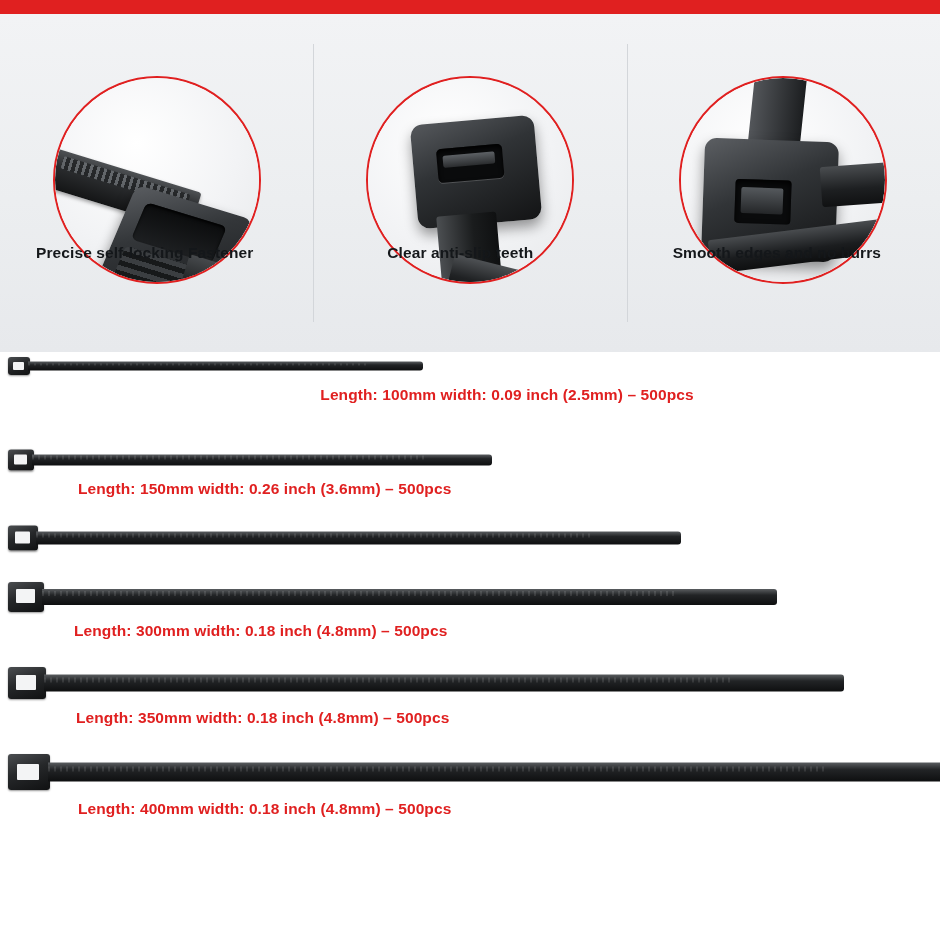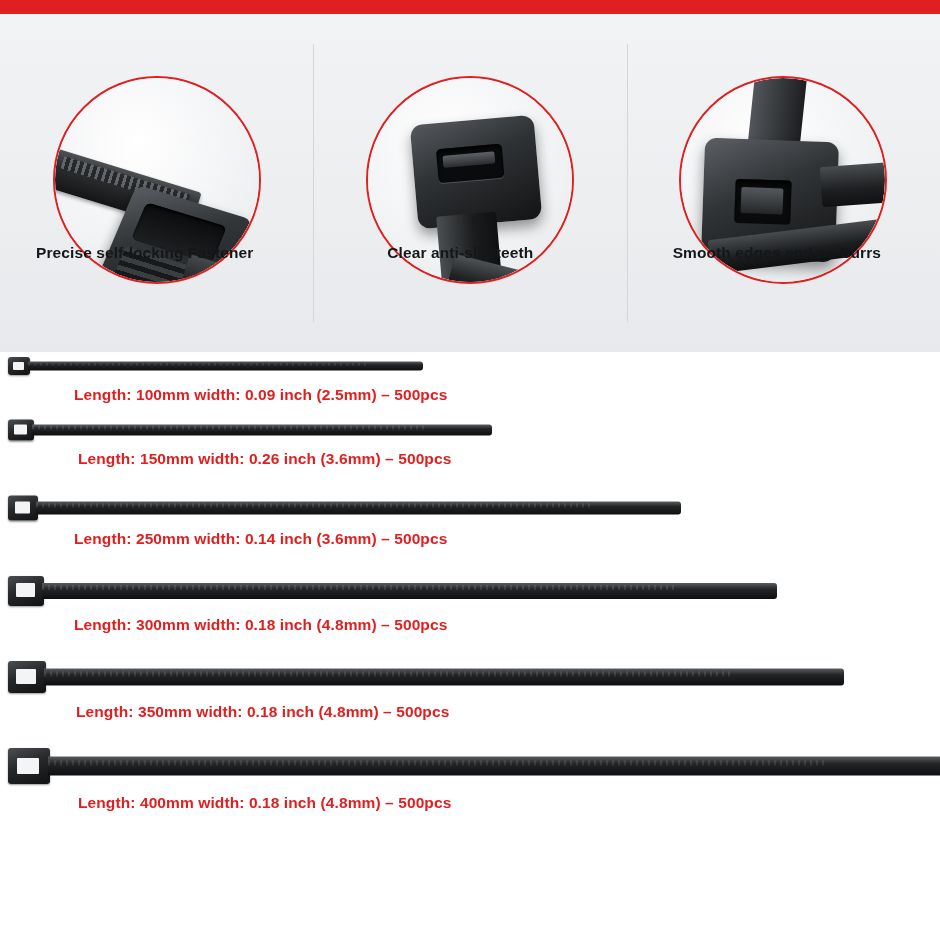--- a/index.html
+++ b/index.html
@@ -309,40 +309,39 @@
             <div class="piece c3-strap-bottom"></div>
           </div>
         </div>
         <div class="caption">Smooth edges and no burrs</div>
       </div>
 
     </div>
   </div>
 
   <div class="sizes" id="size-list">
-      <div class="size-row" style="margin-bottom: 11px;">
+      <div class="size-row" style="margin-bottom: 41px; text-align: center;">
         <div class="tie" style="height: 28px;">
           <div class="tie-head" style="width: 22px; height: 18px;"></div>
           <div class="tie-body" style="left: 28px; width: 395px; height: 9px;"></div>
         </div>
         <div class="size-label" style="padding-left: 74px;">Length: 100mm width: 0.09 inch (2.5mm) – 500pcs</div>
       </div>
       <div class="size-row" style="margin-bottom: 23.3px;">
         <div class="tie" style="height: 29px;">
           <div class="tie-head" style="width: 26px; height: 21px;"></div>
           <div class="tie-body" style="left: 32px; width: 460px; height: 11px;"></div>
         </div>
         <div class="size-label" style="padding-left: 78px;">Length: 150mm width: 0.26 inch (3.6mm) –  500pcs</div>
       </div>
       <div class="size-row" style="margin-bottom: 23.3px;">
         <div class="tie" style="height: 33px;">
           <div class="tie-head" style="width: 30px; height: 25px;"></div>
           <div class="tie-body" style="left: 36px; width: 645px; height: 13px;"></div>
         </div>
-        <div class="size-label" style="padding-left: 74px;">Length: 250mm width: 0.14 inch (3.6mm) – 500pcs</div>
       </div>
       <div class="size-row" style="margin-bottom: 23.3px;">
         <div class="tie" style="height: 38px;">
           <div class="tie-head" style="width: 36px; height: 30px;"></div>
           <div class="tie-body" style="left: 42px; width: 735px; height: 16px;"></div>
         </div>
         <div class="size-label" style="padding-left: 74px;">Length: 300mm width: 0.18 inch (4.8mm) – 500pcs</div>
       </div>
       <div class="size-row" style="margin-bottom: 23.3px;">
         <div class="tie" style="height: 40px;">

